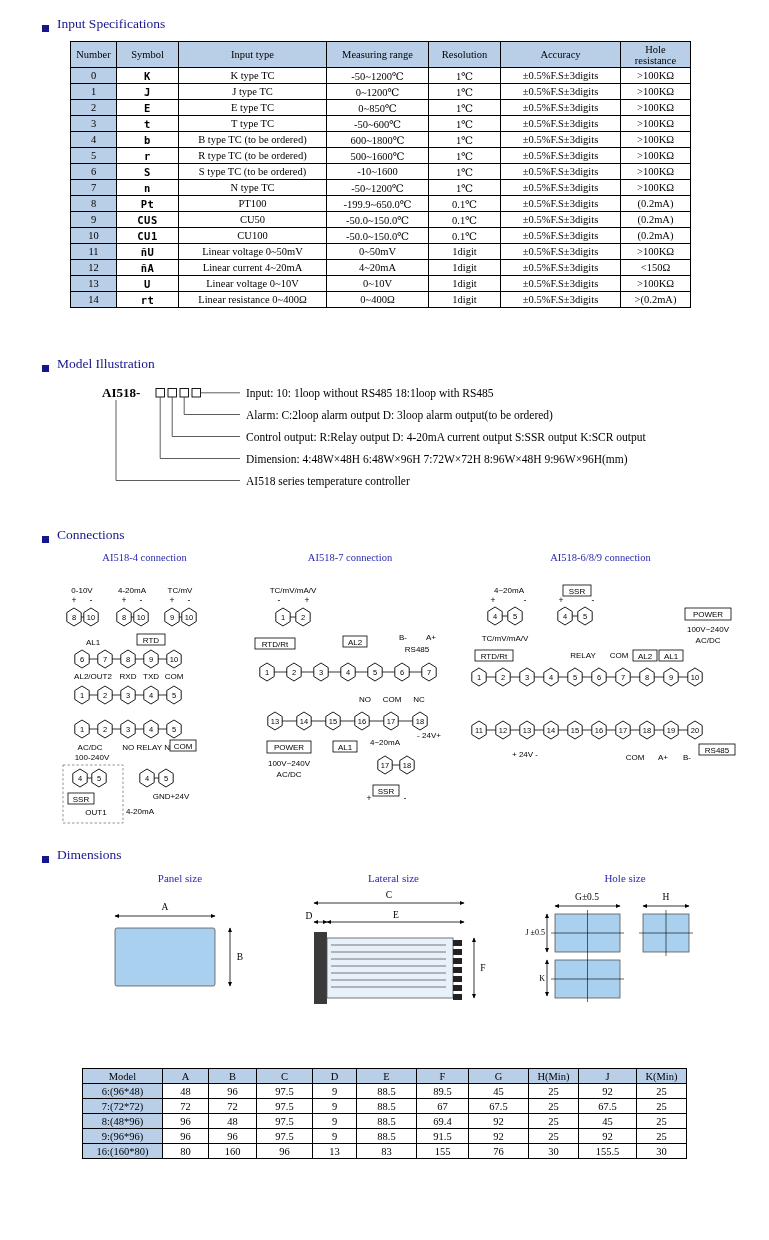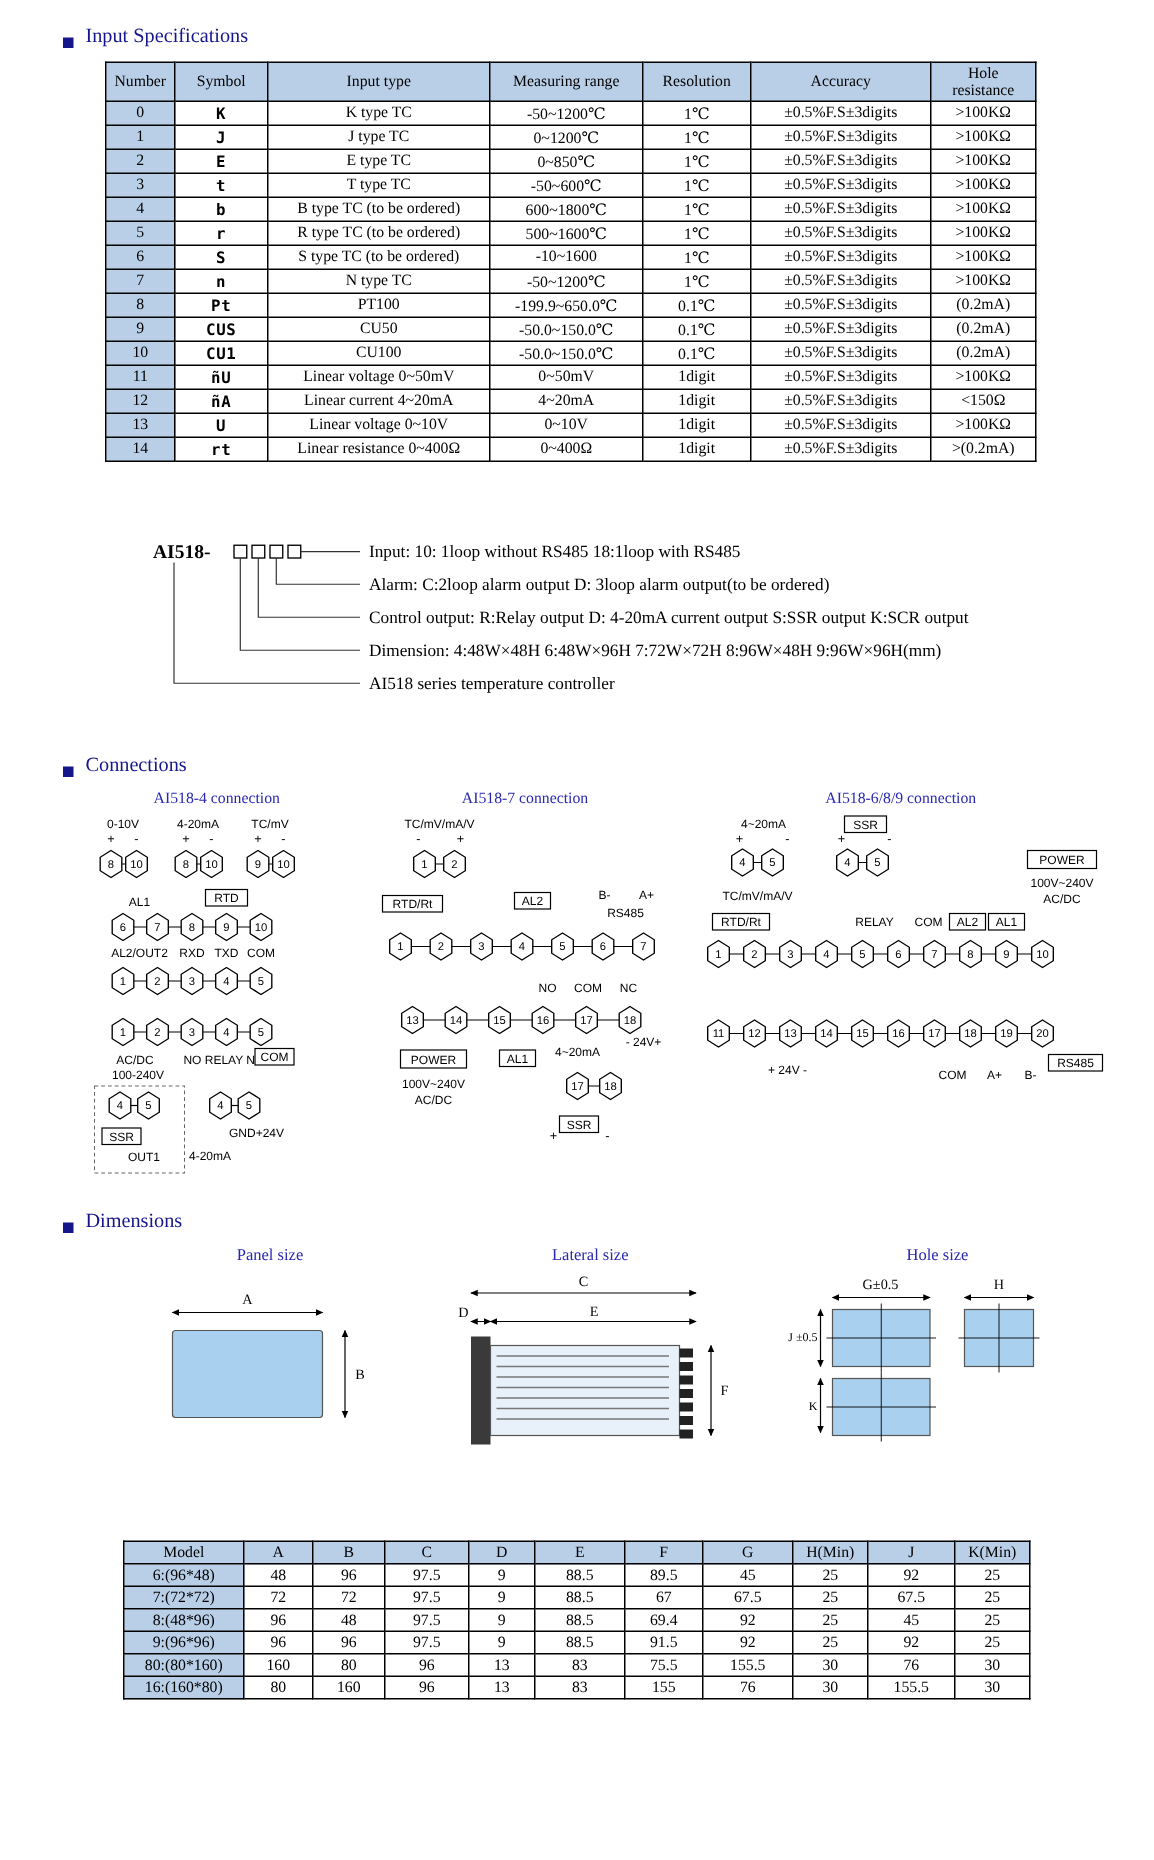--- a/index.html
+++ b/index.html
@@ -21,21 +21,21 @@
   .sec2 { margin-bottom:34px; }
   .sec3 { margin-bottom:18px; }
 
   .model-svg { margin-left:14px; display:block; }
   .model-prefix { font-size:13px; font-weight:bold; }
   .mbox { fill:#fff; stroke:#000; stroke-width:0.9; }
   .mline { fill:none; stroke:#333; stroke-width:0.8; }
   .mtext { font-size:11.5px; }
 
   .diagrams { display:flex; gap:8px; margin-left:10px; }
-  .diag { display:flex; flex-direction:column; }
+  .diag { display:flex; flex-direction:column;gap:16px; }
   .diag-title { color:var(--sub); font-size:10.5px; text-align:center; margin-bottom:5px; }
   .term { fill:#fff; stroke:#000; stroke-width:0.9; }
   .tnum { font-size:7.5px; text-anchor:middle; font-family:"Liberation Sans","DejaVu Sans",sans-serif; }
   .wire { stroke:#000; stroke-width:0.8; }
   .dlbl { font-size:8px; text-anchor:middle; font-family:"Liberation Sans","DejaVu Sans",sans-serif; }
   .sign { font-size:8.5px; text-anchor:middle; font-family:"Liberation Sans","DejaVu Sans",sans-serif; }
   .lblbox { fill:#fff; stroke:#000; stroke-width:0.8; }
   .dash { fill:none; stroke:#666; stroke-width:0.7; stroke-dasharray:2.5,2; }
 
   .dims-row { display:flex; margin-left:30px; }
@@ -217,20 +217,24 @@
               <td>1digit</td>
               <td>±0.5%F.S±3digits</td>
               <td>&gt;(0.2mA)</td>
             </tr>
           </tbody>
       </table>
     </div>
   </section>
 
   <section class="sec2">
+    <div class="sec-title">
+      <span class="bullet"></span>
+      <span>Model Illustration</span>
+    </div>
     <svg class="model-svg" width="655" height="112" viewBox="0 0 655 112">
       <text x="46" y="16" class="model-prefix">AI518-</text>
       <rect x="100" y="7.5" width="8.5" height="8.5" class="mbox"></rect>
       <rect x="112" y="7.5" width="8.5" height="8.5" class="mbox"></rect>
       <rect x="124" y="7.5" width="8.5" height="8.5" class="mbox"></rect>
       <rect x="136" y="7.5" width="8.5" height="8.5" class="mbox"></rect>
       <polyline points="144.5,11.8 184,11.8" class="mline"></polyline>
       <polyline points="128.2,16 128.2,33.5 184,33.5" class="mline"></polyline>
       <polyline points="116.2,16 116.2,55.5 184,55.5" class="mline"></polyline>
       <polyline points="104.2,16 104.2,77.5 184,77.5" class="mline"></polyline>
@@ -692,33 +696,20 @@
             <td>97.5</td>
             <td>9</td>
             <td>88.5</td>
             <td>91.5</td>
             <td>92</td>
             <td>25</td>
             <td>92</td>
             <td>25</td>
           </tr>
           <tr>
-            <td class="blue">80:(80*160)</td>
-            <td>160</td>
-            <td>80</td>
-            <td>96</td>
-            <td>13</td>
-            <td>83</td>
-            <td>75.5</td>
-            <td>155.5</td>
-            <td>30</td>
-            <td>76</td>
-            <td>30</td>
-          </tr>
-          <tr>
             <td class="blue">16:(160*80)</td>
             <td>80</td>
             <td>160</td>
             <td>96</td>
             <td>13</td>
             <td>83</td>
             <td>155</td>
             <td>76</td>
             <td>30</td>
             <td>155.5</td>

